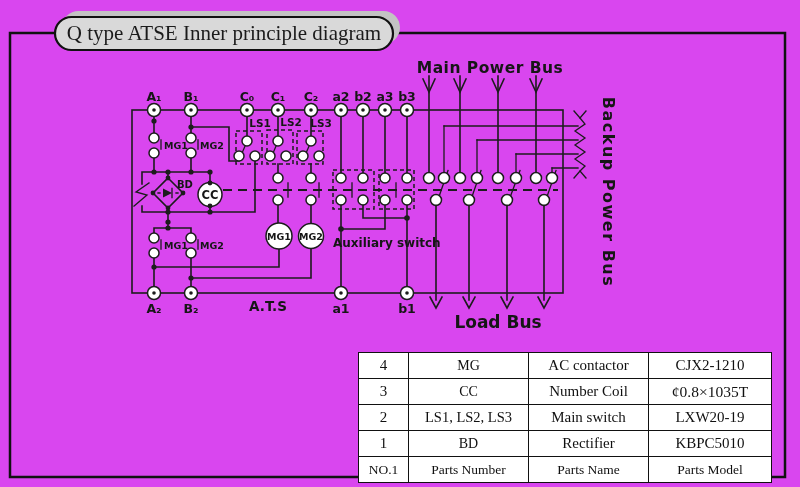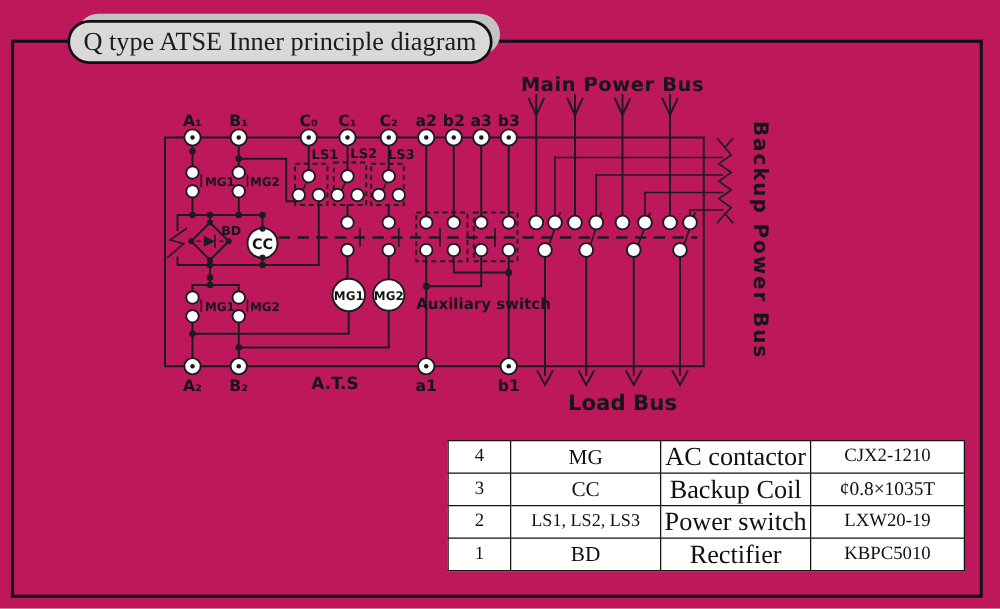--- a/index.html
+++ b/index.html
@@ -1,16 +1,16 @@
 <!DOCTYPE html>
 <html><head>
 <meta charset="utf-8">
 <style>
   html,body{margin:0;padding:0;background:#ffffff;}
-  #page{position:relative;width:800px;height:487px;background:#be185d;overflow:hidden;
+  #page{position:relative;width:800px;height:487px;background:#d946ef;overflow:hidden;
         font-family:"DejaVu Sans",sans-serif;}
   svg{position:absolute;left:0;top:0;}
 
   
   .ln{stroke:#1c1c1c;stroke-width:1.6;fill:none;stroke-linecap:square;}
   .thin{stroke-width:1.3;}
   .dashln{stroke:#1c1c1c;stroke-width:2;fill:none;stroke-dasharray:9 6;}
   .dashbox{fill:none;stroke:#1c1c1c;stroke-width:1.5;stroke-dasharray:4 3;}
   .term{fill:#ffffff;stroke:#1c1c1c;stroke-width:1.5;}
   .contact{fill:#ffffff;stroke:#1c1c1c;stroke-width:1.5;}
@@ -32,23 +32,23 @@
   .aux{font-size:12px;font-weight:bold;}
   .title-t{font-family:"Liberation Serif","DejaVu Serif",serif;font-size:21px;fill:#1b1b1b;}
 
   
   .ptable{position:absolute;left:358px;top:352px;width:413px;border-collapse:collapse;
           table-layout:fixed;background:#fff;}
   .ptable td{border:1.6px solid #111;height:25px;padding:0;text-align:center;
              vertical-align:middle;color:#101010;overflow:hidden;white-space:nowrap;
              font-family:"Liberation Serif","DejaVu Serif",serif;}
   .c-no{font-size:15px;}
-  .c-num{font-size:17px;}
+  .c-num{font-size:14px;}
   .c-num-sm{font-size:14.5px;margin-top:12px;}
-  .c-name{font-size:21px;}
+  .c-name{font-size:15px;}
   .c-model{font-size:15px;}
   .c-model-sans{font-family:"DejaVu Sans",sans-serif;font-size:15.5px;}
   .footer-row td{font-size:13.5px;}
 </style>
 </head>
 <body>
 
 <div id="page">
 <svg width="800" height="487" viewBox="0 0 800 487">
 
@@ -318,30 +318,36 @@
   <tbody>
     <tr>
       <td class="c-no">4</td>
       <td class="c-num">MG</td>
       <td class="c-name">AC contactor</td>
       <td class="c-model">CJX2-1210</td>
     </tr>
     <tr>
       <td class="c-no">3</td>
       <td class="c-num">CC</td>
-      <td class="c-name">Backup Coil</td>
+      <td class="c-name">Number Coil</td>
       <td class="c-model-sans">¢0.8×1035T</td>
     </tr>
     <tr>
       <td class="c-no">2</td>
       <td class="c-num-sm">LS1, LS2, LS3</td>
-      <td class="c-name">Power switch</td>
+      <td class="c-name">Main switch</td>
       <td class="c-model">LXW20-19</td>
     </tr>
     <tr>
       <td class="c-no">1</td>
       <td class="c-num">BD</td>
       <td class="c-name">Rectifier</td>
       <td class="c-model">KBPC5010</td>
     </tr>
+    <tr class="footer-row">
+      <td>NO.1</td>
+      <td>Parts Number</td>
+      <td>Parts Name</td>
+      <td>Parts Model</td>
+    </tr>
   </tbody>
 </table>
 </div>
 
 </body></html>

